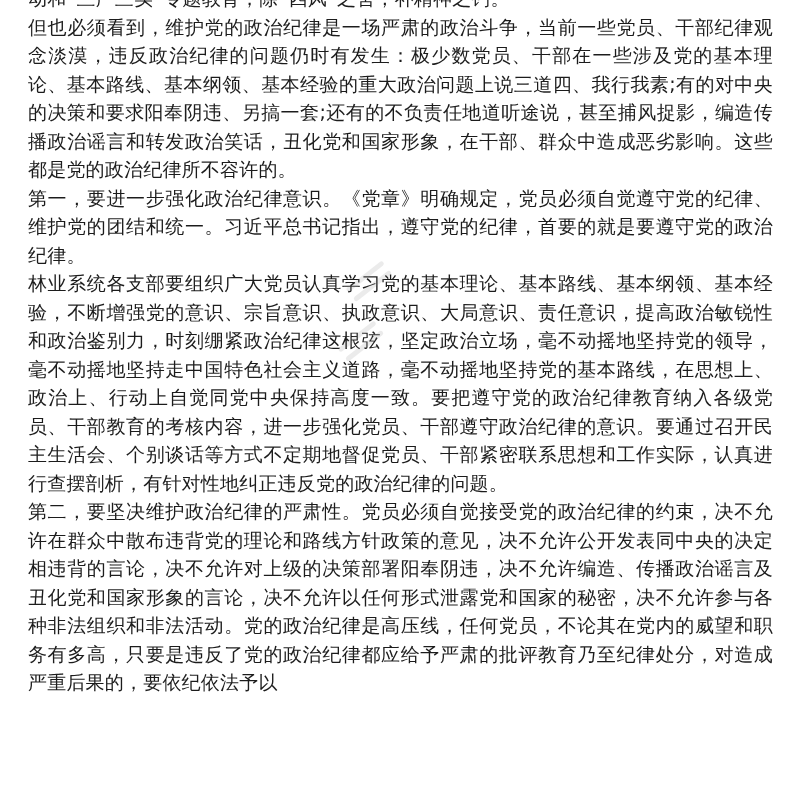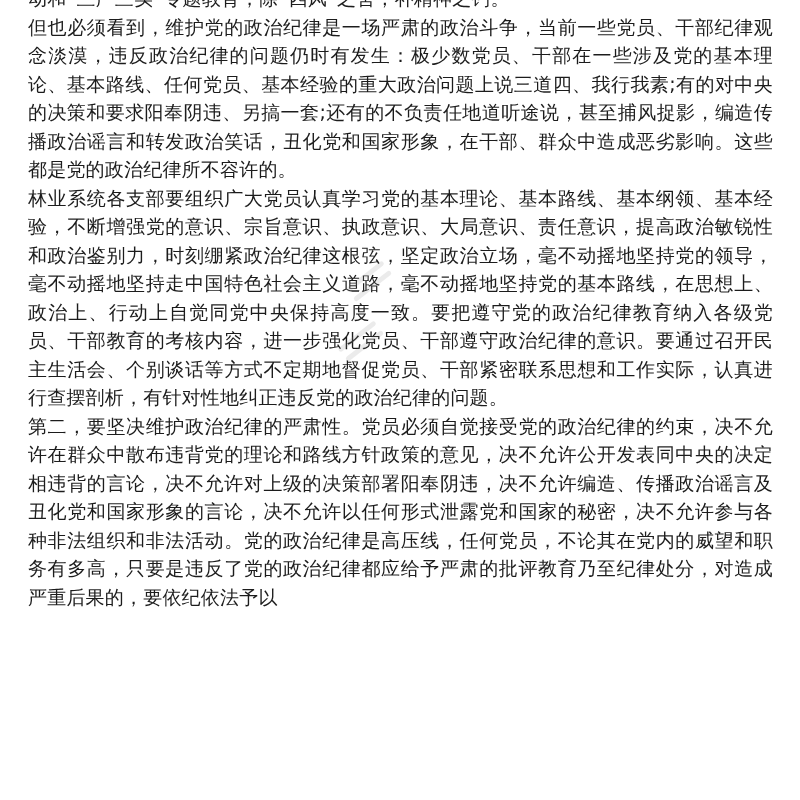--- a/index.html
+++ b/index.html
@@ -53,21 +53,22 @@
   .wm-1 { left: 348px; top: 272px; }
   .wm-2 { left: 340px; top: 332px; }
 </style>
 </head>
 <body>
 
 <div class="page">
 
   <div class="text-flow">
     <p>动和“三严三实”专题教育，除“四风”之害，补精神之钙。</p>
-    <p>但也必须看到，维护党的政治纪律是一场严肃的政治斗争，当前一些党员、干部纪律观念淡漠，违反政治纪律的问题仍时有发生：极少数党员、干部在一些涉及党的基本理论、基本路线、任何党员、基本经验的重大政治问题上说三道四、我行我素;有的对中央的决策和要求阳奉阴违、另搞一套;还有的不负责任地道听途说，甚至捕风捉影，编造传播政治谣言和转发政治笑话，丑化党和国家形象，在干部、群众中造成恶劣影响。这些都是党的政治纪律所不容许的。</p>
+    <p>但也必须看到，维护党的政治纪律是一场严肃的政治斗争，当前一些党员、干部纪律观念淡漠，违反政治纪律的问题仍时有发生：极少数党员、干部在一些涉及党的基本理论、基本路线、基本纲领、基本经验的重大政治问题上说三道四、我行我素;有的对中央的决策和要求阳奉阴违、另搞一套;还有的不负责任地道听途说，甚至捕风捉影，编造传播政治谣言和转发政治笑话，丑化党和国家形象，在干部、群众中造成恶劣影响。这些都是党的政治纪律所不容许的。</p>
+    <p>第一，要进一步强化政治纪律意识。《党章》明确规定，党员必须自觉遵守党的纪律、维护党的团结和统一。习近平总书记指出，遵守党的纪律，首要的就是要遵守党的政治纪律。</p>
     <p>林业系统各支部要组织广大党员认真学习党的基本理论、基本路线、基本纲领、基本经验，不断增强党的意识、宗旨意识、执政意识、大局意识、责任意识，提高政治敏锐性和政治鉴别力，时刻绷紧政治纪律这根弦，坚定政治立场，毫不动摇地坚持党的领导，毫不动摇地坚持走中国特色社会主义道路，毫不动摇地坚持党的基本路线，在思想上、政治上、行动上自觉同党中央保持高度一致。要把遵守党的政治纪律教育纳入各级党员、干部教育的考核内容，进一步强化党员、干部遵守政治纪律的意识。要通过召开民主生活会、个别谈话等方式不定期地督促党员、干部紧密联系思想和工作实际，认真进行查摆剖析，有针对性地纠正违反党的政治纪律的问题。</p>
     <p>第二，要坚决维护政治纪律的严肃性。党员必须自觉接受党的政治纪律的约束，决不允许在群众中散布违背党的理论和路线方针政策的意见，决不允许公开发表同中央的决定相违背的言论，决不允许对上级的决策部署阳奉阴违，决不允许编造、传播政治谣言及丑化党和国家形象的言论，决不允许以任何形式泄露党和国家的秘密，决不允许参与各种非法组织和非法活动。党的政治纪律是高压线，任何党员，不论其在党内的威望和职务有多高，只要是违反了党的政治纪律都应给予严肃的批评教育乃至纪律处分，对造成严重后果的，要依纪依法予以</p>
   </div>
 
   <div class="wm-group wm-1">
     <div class="wm-bar"></div>
     <div class="wm-bar"></div>
   </div>
   <div class="wm-group wm-2">
     <div class="wm-bar"></div>

